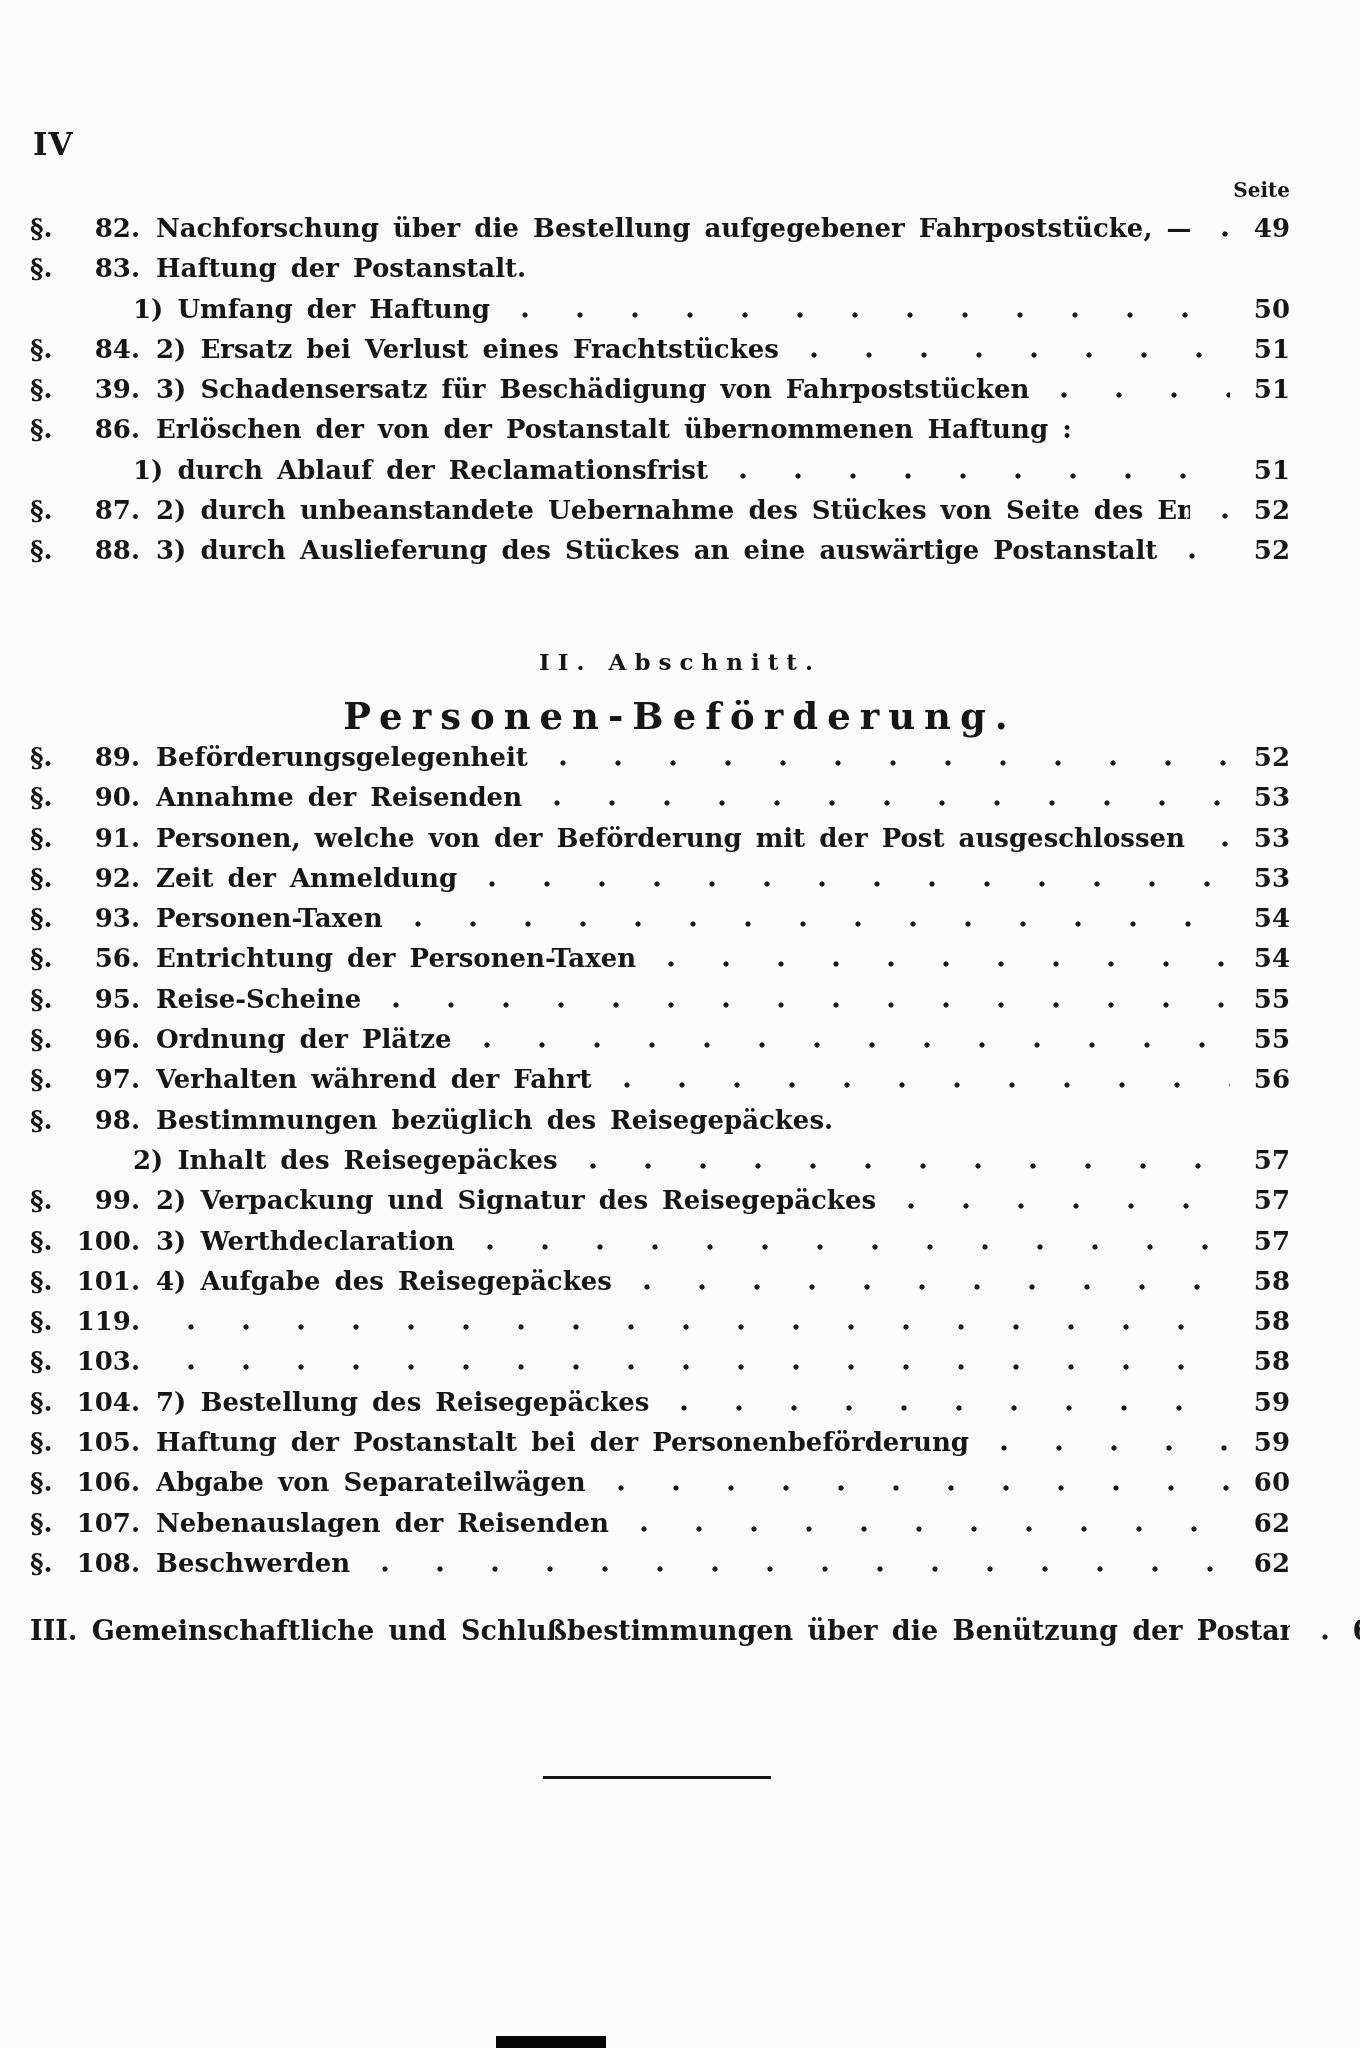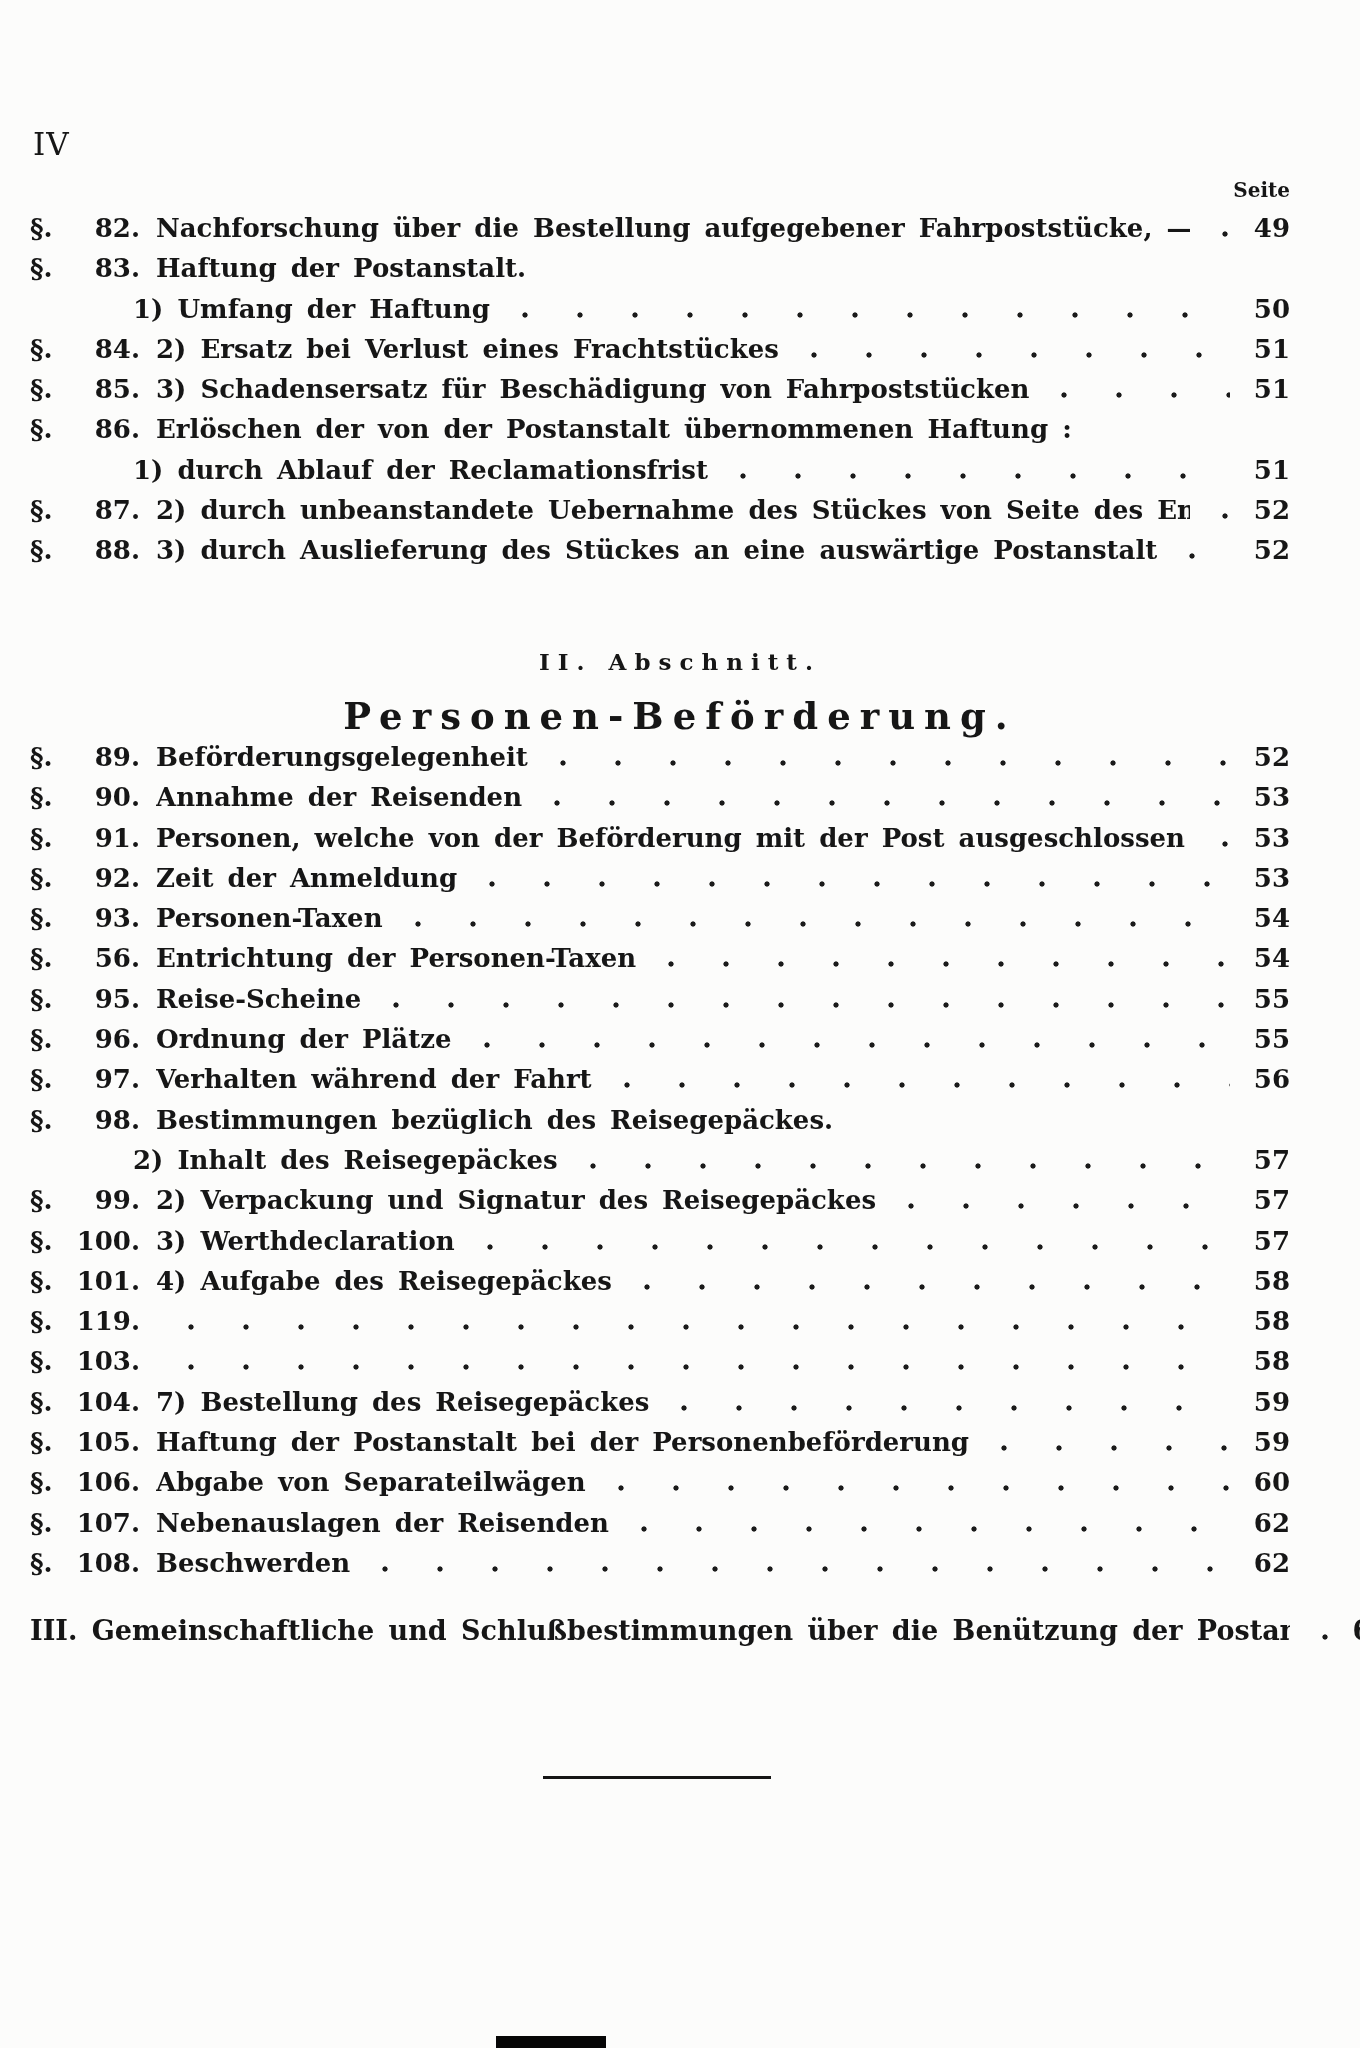--- a/index.html
+++ b/index.html
@@ -2,21 +2,21 @@
 <html><head>
 <meta charset="utf-8">
 <style>
   html,body{margin:0;padding:0;background:#e9e9e7;}
   .page{
     position:relative;width:1360px;height:2048px;margin:0 auto;
     background:#fcfcfb;color:#161616;
     font-family:"DejaVu Serif","Liberation Serif",serif;
     overflow:hidden;
   }
-  .folio{position:absolute;left:33px;top:126px;font-size:31px;font-weight:normal;letter-spacing:1px;}
+  .folio{position:absolute;left:33px;top:126px;font-size:31px;font-weight:bold;letter-spacing:1px;}
   .seite{position:absolute;right:70px;top:178px;font-size:20px;font-weight:bold;}
   .toc-block{position:absolute;left:0;width:1360px;}
   #block1{top:213px;}
   #block2{top:742px;}
   .toc-row{
     display:flex;align-items:baseline;height:40.3px;
     padding:0 70px 0 30px;
     font-size:26px;font-weight:bold;white-space:nowrap;word-spacing:5px;
   }
   .sig{flex:none;width:34px;}
@@ -69,21 +69,21 @@
       </div>
       <div class="toc-row">
         <span class="sig">§.</span>
         <span class="num">84.</span>
         <span class="title">2) Ersatz bei Verlust eines Frachtstückes</span>
         <span class="leader"></span>
         <span class="pagenum">51</span>
       </div>
       <div class="toc-row">
         <span class="sig">§.</span>
-        <span class="num">85.</span>
+        <span class="num">39.</span>
         <span class="title">3) Schadensersatz für Beschädigung von Fahrpoststücken</span>
         <span class="leader"></span>
         <span class="pagenum">51</span>
       </div>
       <div class="toc-row">
         <span class="sig">§.</span>
         <span class="num">86.</span>
         <span class="title">Erlöschen der von der Postanstalt übernommenen Haftung :</span>
       </div>
       <div class="toc-row indent">

